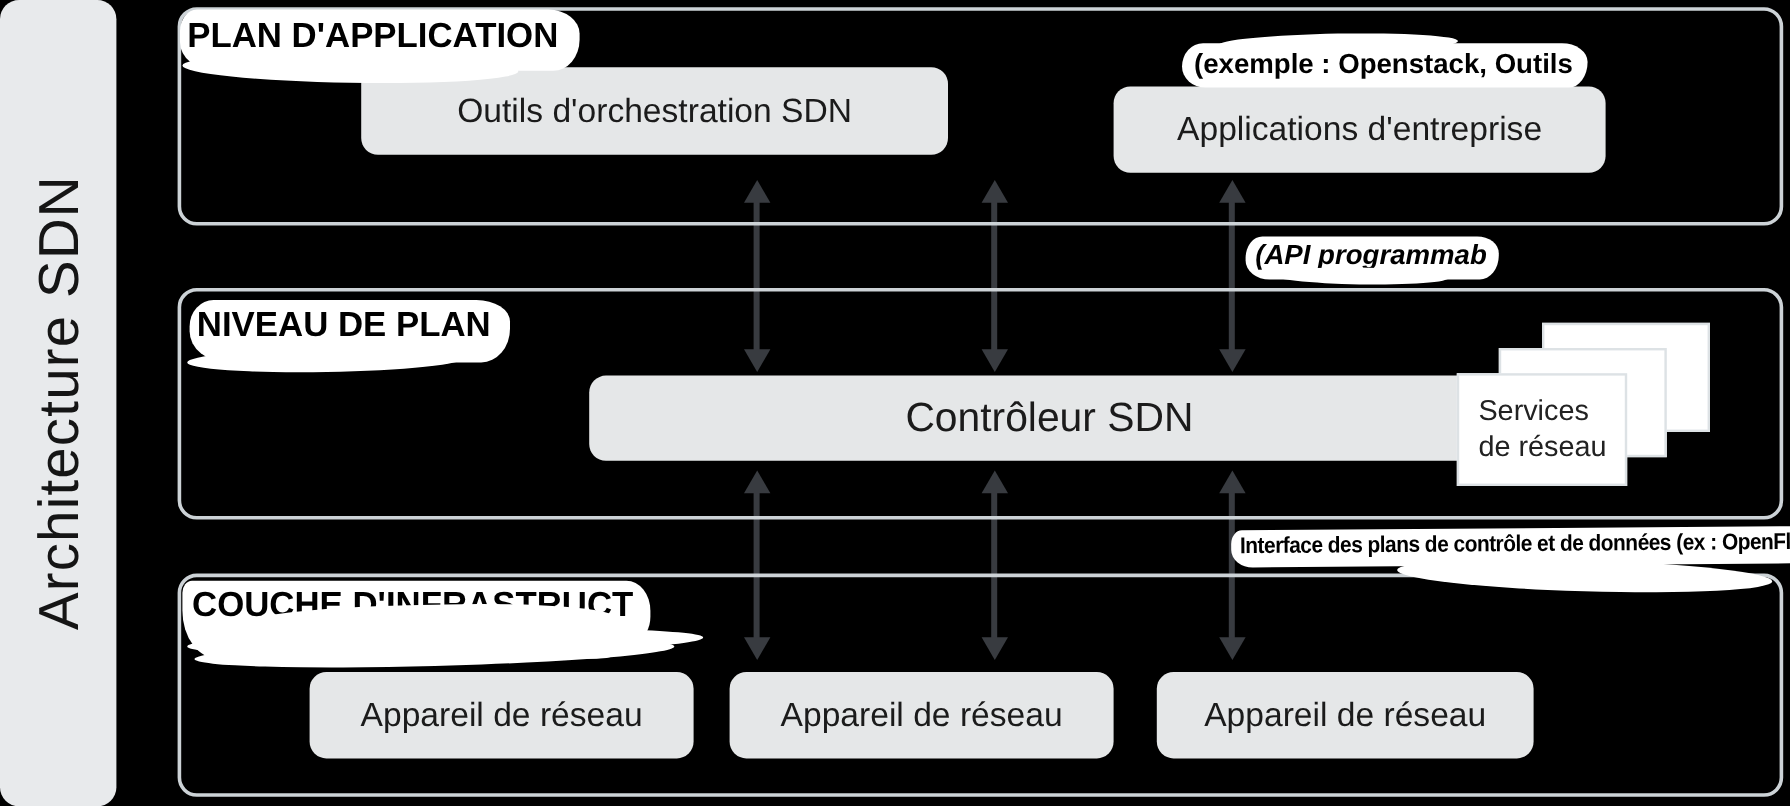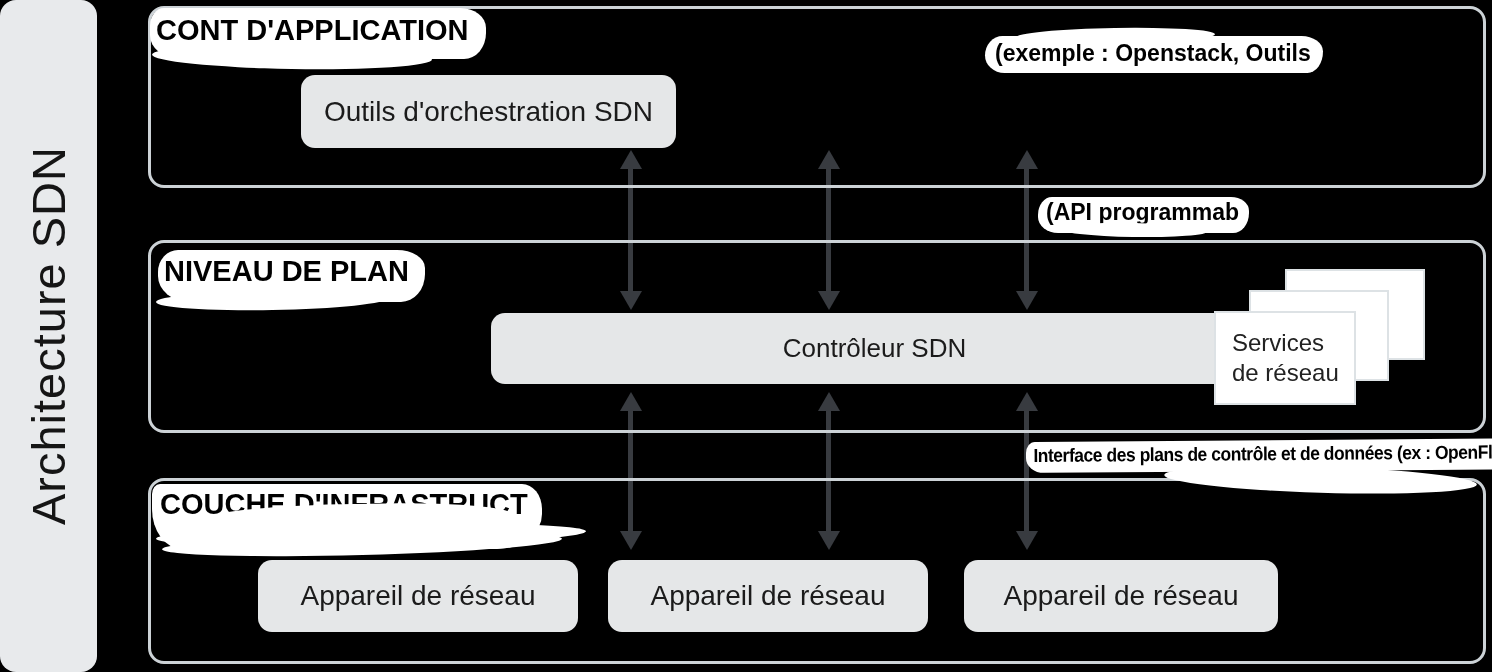--- a/index.html
+++ b/index.html
@@ -30,23 +30,23 @@
 
   
   .section{position:absolute;border:3px solid var(--frame-border);border-radius:16px;background:transparent;}
   .sec-app{left:148px;top:6px;width:1338px;height:182px;}
   .sec-ctl{left:148px;top:240px;width:1338px;height:193px;}
   .sec-infra{left:148px;top:478px;width:1338px;height:186px;}
 
   
   .gbox{position:absolute;background:var(--panel-fill);border-radius:14px;display:flex;align-items:center;
     justify-content:center;color:var(--text-dark);font-size:28px;}
-  .b-orch{left:301px;top:75px;width:375px;height:73px;}
+  .b-orch{left:301px;top:56px;width:489px;height:73px;}
   .b-ent{left:928px;top:72px;width:410px;height:72px;}
-  .b-ctrl{left:491px;top:313px;width:767px;height:71px;font-size:26px;}
+  .b-ctrl{left:491px;top:313px;width:767px;height:71px;font-size:34px;}
   .b-dev1{left:258px;top:560px;width:320px;height:72px;}
   .b-dev2{left:608px;top:560px;width:320px;height:72px;}
   .b-dev3{left:964px;top:560px;width:314px;height:72px;}
 
   
   .card{position:absolute;background:var(--card-fill);border:2px solid var(--card-border);}
   .card-back{left:1285px;top:269px;width:140px;height:91px;}
   .card-mid{left:1249px;top:290px;width:140px;height:91px;}
   .card-front{left:1214px;top:311px;width:142px;height:94px;display:flex;align-items:center;
     padding-left:16px;font-size:24px;line-height:1.25;color:#222;}
@@ -68,21 +68,21 @@
   .t-couche::after{left:10px;bottom:-6px;width:400px;height:22px;transform:rotate(-1.5deg);}
   .scribble{position:absolute;background:var(--label-bg);z-index:6;}
   .scr1{left:200px;top:504px;width:312px;height:30px;border-radius:45%;transform:rotate(-1.2deg);}
   .scr2{left:156px;top:524px;width:430px;height:22px;border-radius:50%;transform:rotate(-1deg);}
 
   .t-exemple{left:985px;top:36px;font-size:23px;padding:4px 12px 6px 10px;
     border-radius:18px 22px 16px 20px/20px 16px 22px 18px;}
   .t-exemple::after{left:30px;top:-8px;width:200px;height:16px;transform:rotate(-1deg);}
 
   .t-api{left:1038px;top:197px;font-size:23px;padding:2px 10px 7px 8px;
-    border-radius:14px 18px 16px 20px/18px 14px 20px 16px;}
+    border-radius:14px 18px 16px 20px/18px 14px 20px 16px;font-style:italic;}
   .t-api::after{left:20px;bottom:-4px;width:150px;height:14px;transform:rotate(1deg);}
 
   .t-iface{left:1026px;top:442px;font-size:19px;letter-spacing:-0.5px;padding:3px 10px 6px 8px;
     transform:scaleX(0.92) rotate(-0.4deg);transform-origin:left center;
     border-radius:12px 18px 20px 24px/14px 16px 22px 18px;}
   .t-iface::after{left:150px;top:27px;width:340px;height:26px;transform:rotate(2deg);}
 </style>
 </head>
 <body>
 
@@ -100,20 +100,23 @@
   <div class="dbl-arrow a-b ax2"></div>
   <div class="dbl-arrow a-b ax3"></div>
 
   <div class="section sec-app"></div>
   <div class="section sec-ctl"></div>
   <div class="section sec-infra"></div>
 
   <div class="gbox b-orch">
     <span>Outils d'orchestration SDN</span>
   </div>
+  <div class="gbox b-ent">
+    <span>Applications d'entreprise</span>
+  </div>
 
   <div class="gbox b-ctrl">
     <span>Contrôleur SDN</span>
   </div>
 
   <div class="card card-back"></div>
   <div class="card card-mid"></div>
   <div class="card card-front">
     <span>Services de réseau</span>
   </div>
@@ -121,21 +124,21 @@
   <div class="gbox b-dev1">
     <span>Appareil de réseau</span>
   </div>
   <div class="gbox b-dev2">
     <span>Appareil de réseau</span>
   </div>
   <div class="gbox b-dev3">
     <span>Appareil de réseau</span>
   </div>
 
-  <div class="blob t-plan">CONT D'APPLICATION</div>
+  <div class="blob t-plan">PLAN D'APPLICATION</div>
   <div class="blob t-niveau">NIVEAU DE PLAN</div>
   <div class="blob t-couche">COUCHE D'INFRASTRUCT</div>
   <div class="scribble scr1"></div>
   <div class="scribble scr2"></div>
 
   <div class="blob t-exemple">(exemple : Openstack, Outils</div>
   <div class="blob t-api">(API programmab</div>
   <div class="blob t-iface">Interface des plans de contrôle et de données (ex : OpenFlow)</div>
 
 </div>

